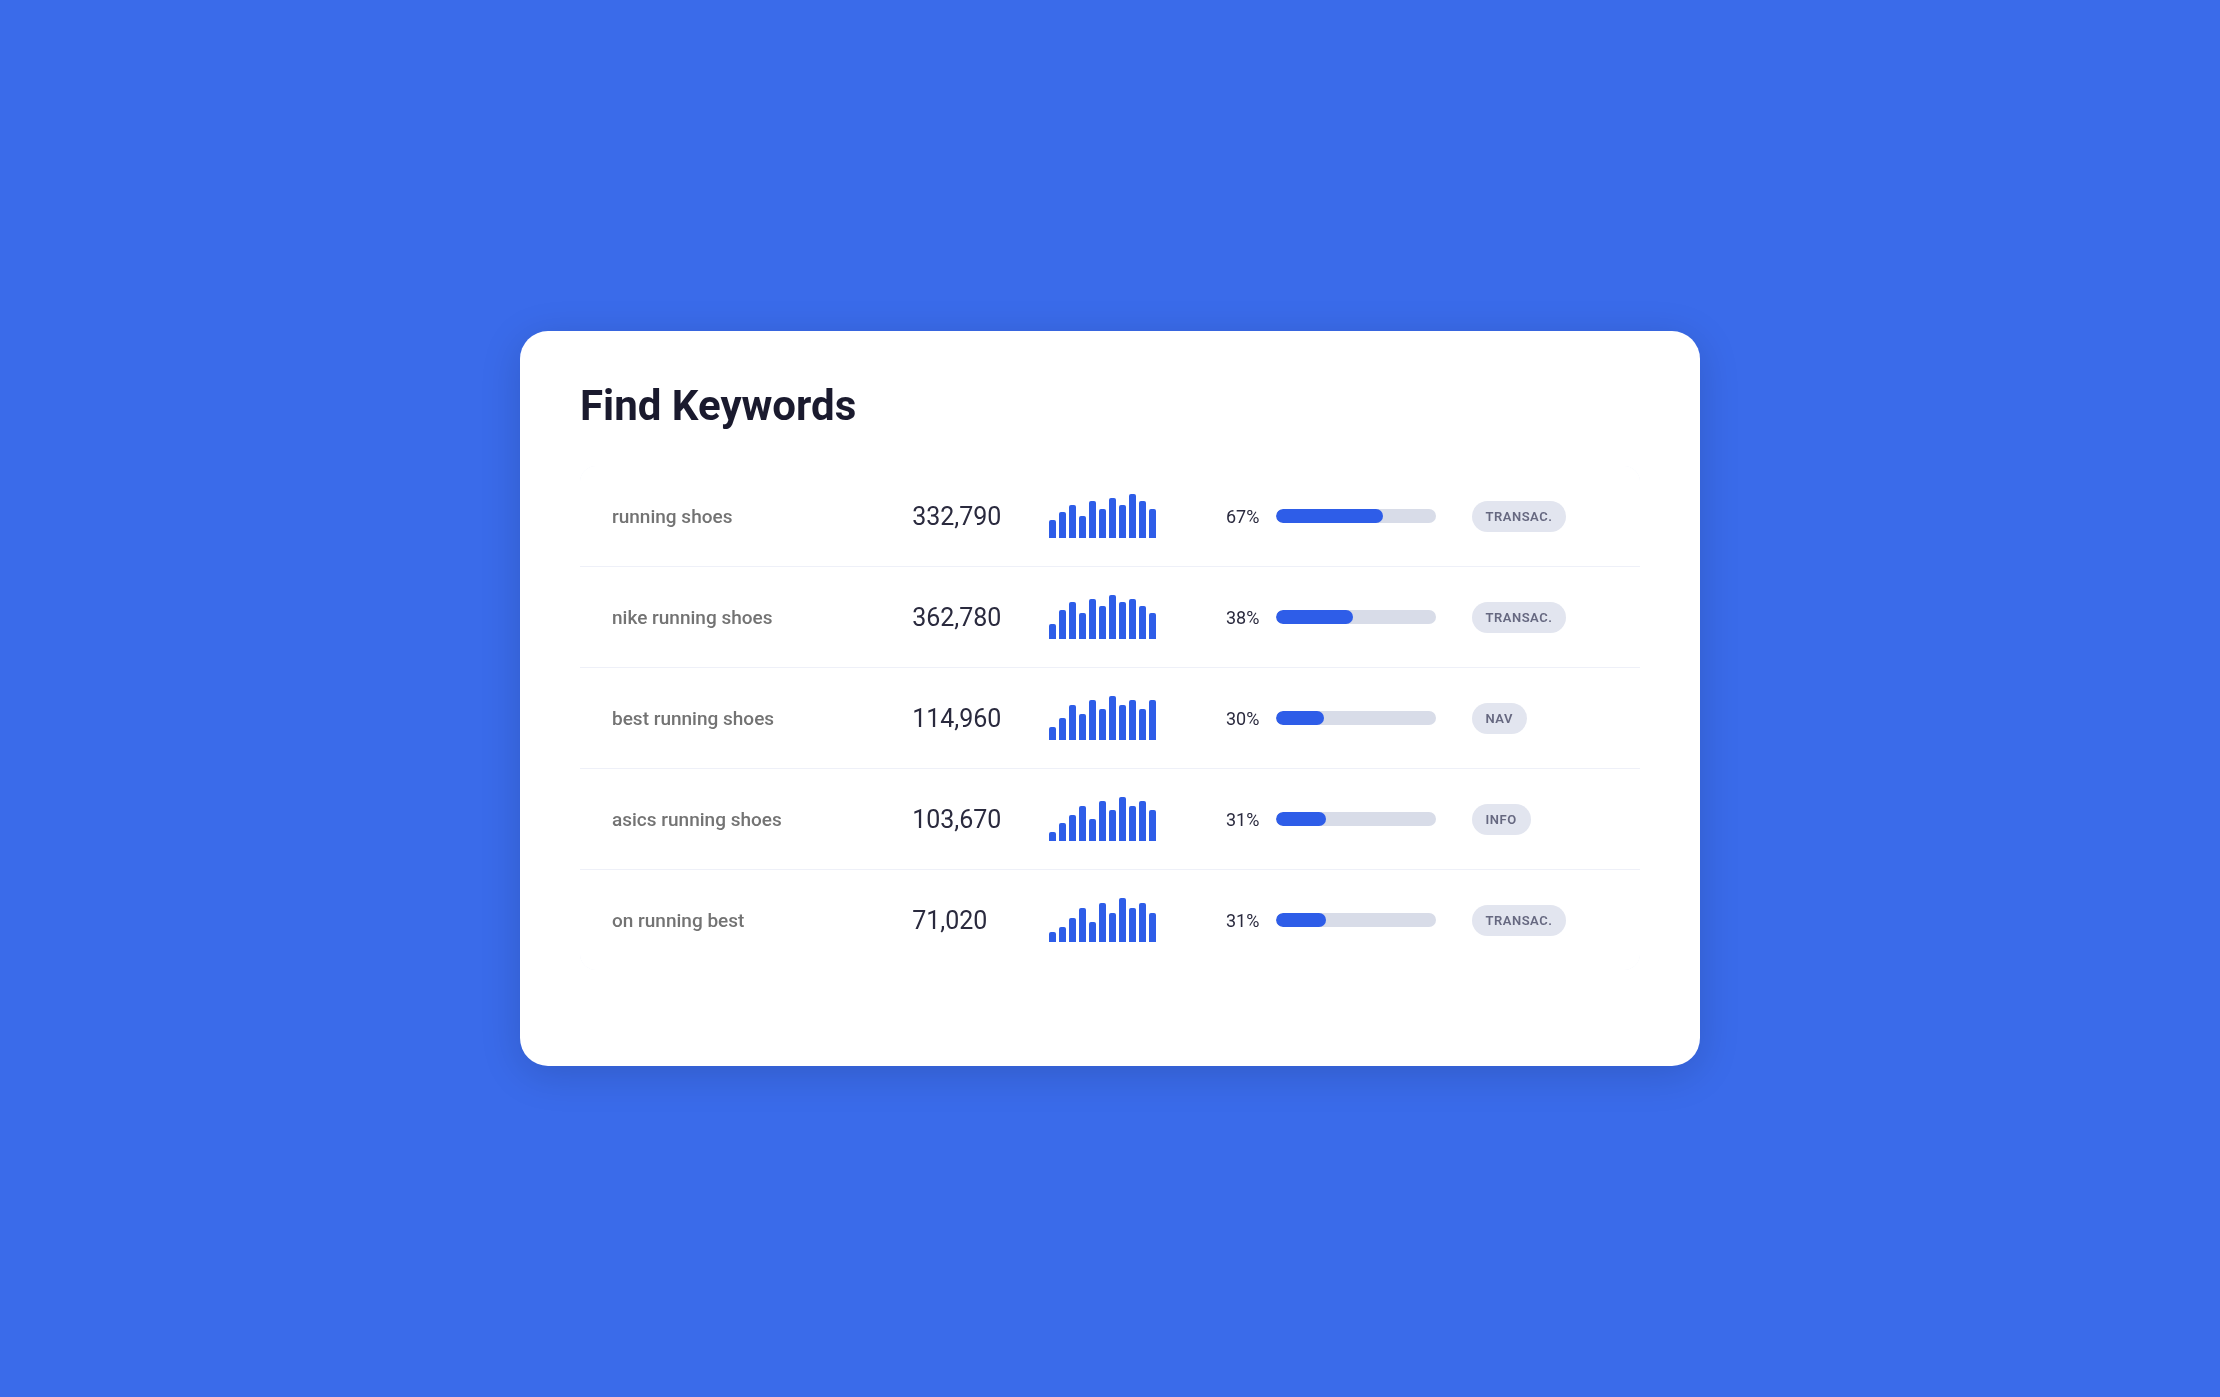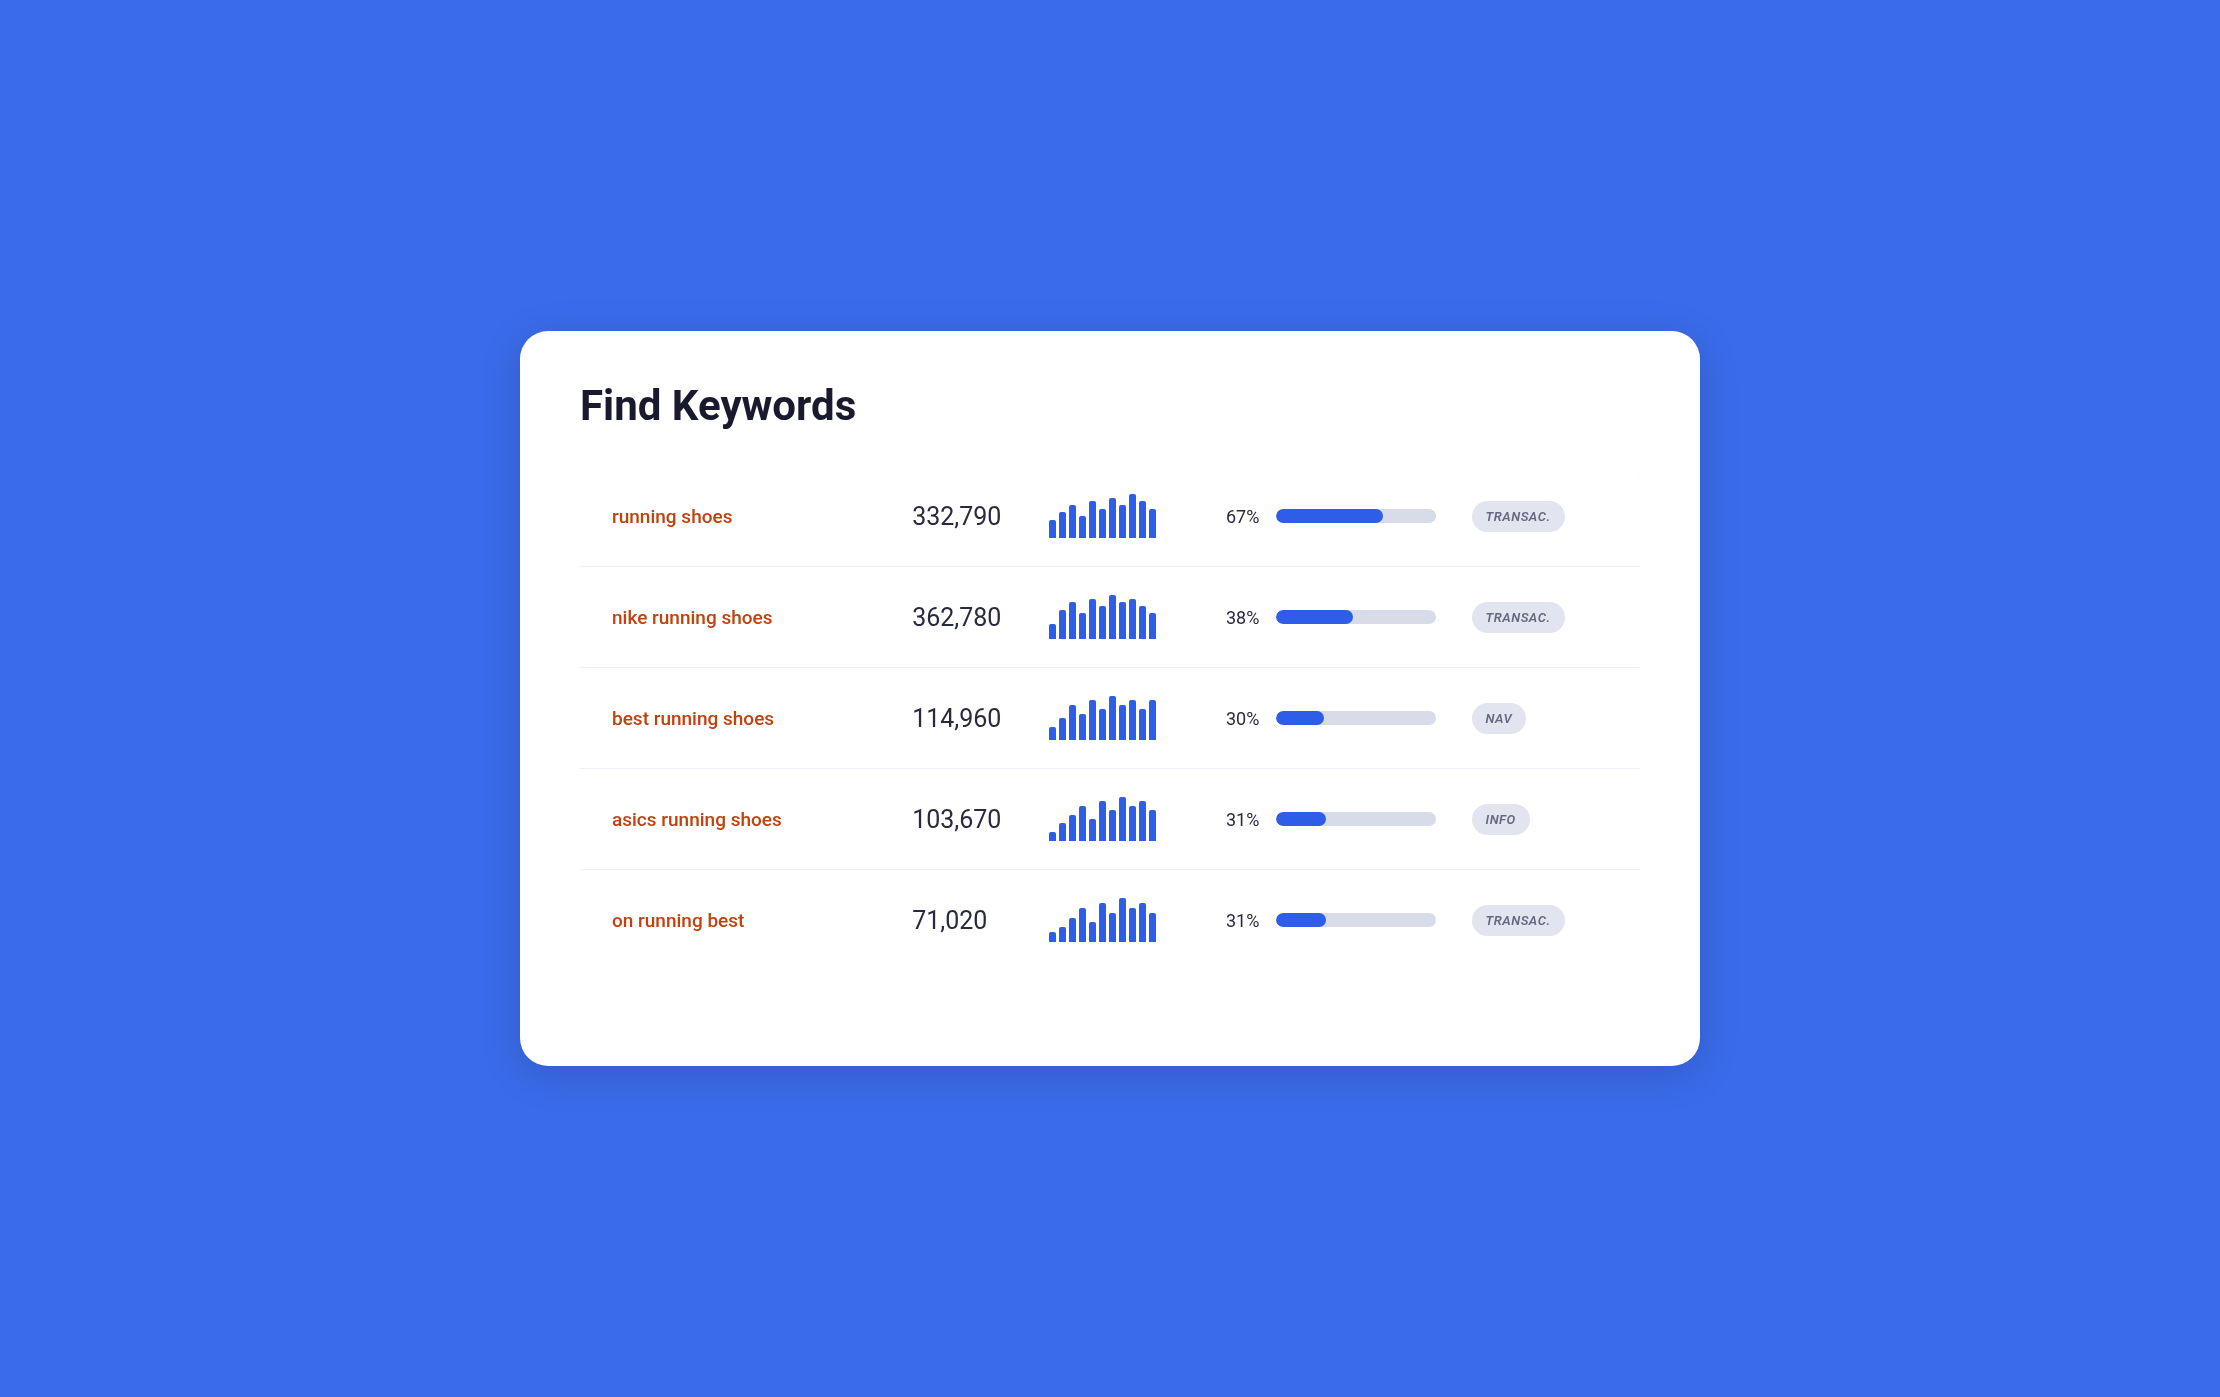--- a/index.html
+++ b/index.html
@@ -57,21 +57,21 @@
       border-bottom: 1px solid #eef0f8;
       align-items: center;
     }
 
     .table-row:last-child {
       border-bottom: none;
     }
 
     .keyword-link {
       font-size: 19px;
-      color: #c2410c;
+      color: #737373;
       font-weight: 500;
       text-decoration: none;
       margin-top: 24px;
     }
 
     .volume-cell {
       font-size: 25px;
       color: #2a2a3e;
       font-weight: 400;
     }
@@ -111,21 +111,20 @@
 
     .progress-bar-fill {
       height: 100%;
       background: #2e5de8;
       border-radius: 7px;
     }
 
     .intent-cell {
       display: flex;
       align-items: center;
-      font-style: italic;
     }
 
     .intent-badge {
       background: #e2e5ef;
       color: #666880;
       font-size: 13px;
       font-weight: 600;
       padding: 8px 14px;
       border-radius: 20px;
       letter-spacing: 0.5px;

